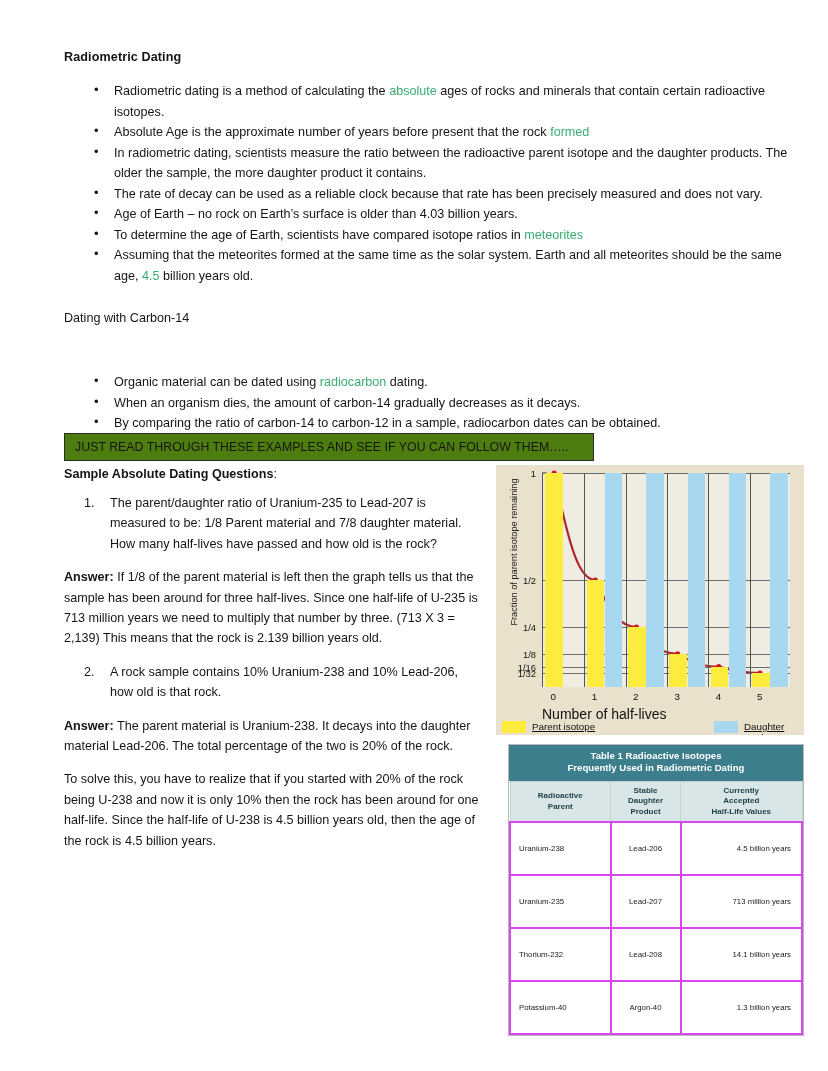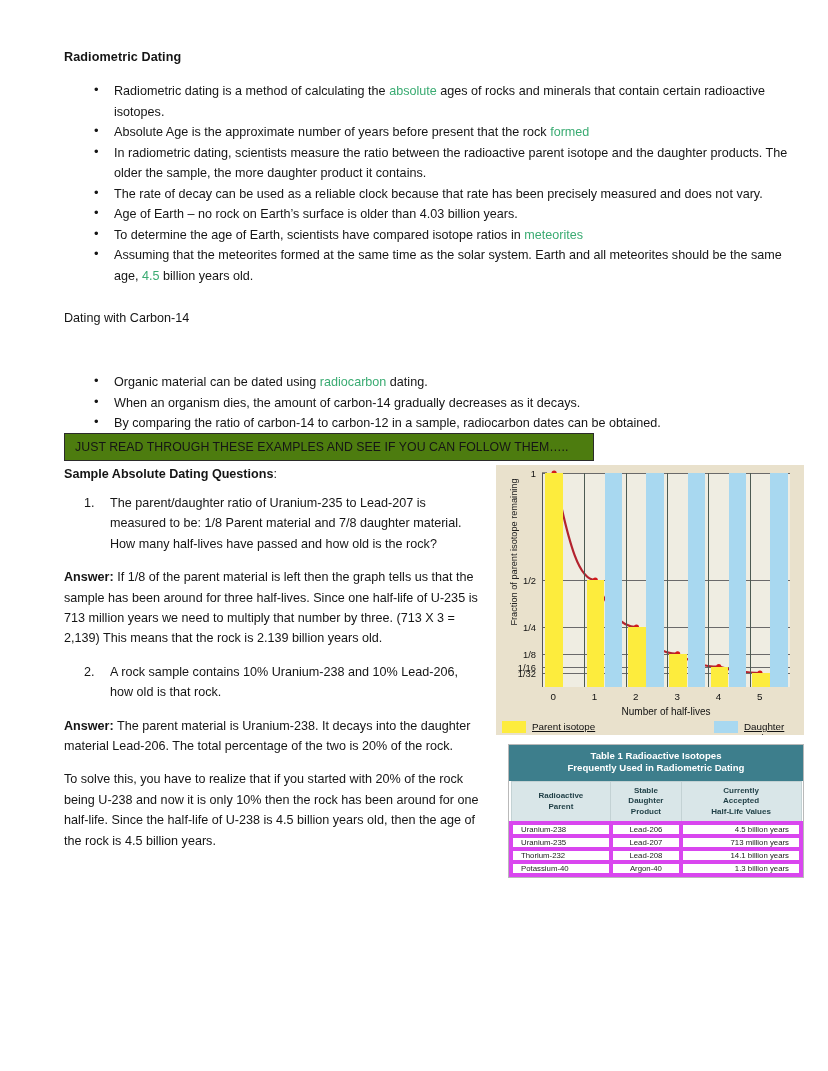--- a/index.html
+++ b/index.html
@@ -53,35 +53,35 @@
   .gridline{position:absolute;left:0;width:100%;height:1px;background:#6a6a6a;}
   .bar{position:absolute;bottom:0;}
   .bar.parent{background:#fdec3d;}
   .bar.daughter{background:#a8d8f0;}
   .vsep{position:absolute;top:0;bottom:0;width:1px;background:#4c5a52;}
 
   .curve{position:absolute;left:0;top:0;width:100%;height:100%;overflow:visible;}
 
   .xticks{position:absolute;left:46px;top:222px;width:248px;height:14px;}
   .xtick{position:absolute;font-size:9.8px;color:#111;transform:translateX(-50%);}
-  .xlab{position:absolute;left:46px;top:237px;width:248px;text-align:center;font-size:10px;color:#111;}
+  .xlab{position:absolute;left:46px;top:237px;width:248px;text-align:left;font-size:14px;color:#111;}
 
   .legend{position:absolute;left:0;top:255px;width:308px;height:16px;}
   .lg-sw{position:absolute;width:24px;height:12px;top:1px;}
   .lg-tx{position:absolute;font-size:9.8px;color:#111;top:1px;text-decoration:underline;}
 
   
   .tbl{position:absolute;left:492px;top:744px;width:296px;
     border:1px solid #b9b9b9;box-sizing:border-box;background:#fff;}
   .tbl-head{background:#3d7e8c;color:#fff;text-align:center;font-weight:bold;
     font-size:9.6px;line-height:12.4px;padding:5px 4px 6px;}
   .tbl table{border-collapse:collapse;width:100%;}
   .tbl th{background:#d9e6e8;font-size:8px;font-weight:bold;color:#1d3d44;
     text-align:center;padding:4px 2px;line-height:10.5px;border:1px solid #c3d2d4;}
-  .tbl td{font-size:7.8px;color:#1b1b1b;padding:0 4px;border:4px solid #d946ef;}
+  .tbl td{font-size:7.8px;color:#1b1b1b;padding:21px 4px;border:2px solid #d946ef;}
   .tbl td.c1{text-align:left;padding-left:8px;}
   .tbl td.c2{text-align:center;}
   .tbl td.c3{text-align:right;padding-right:10px;}
 </style>
 </head>
 <body>
 
 <div class="page">
 
   <div class="h-title">Radiometric Dating</div>

